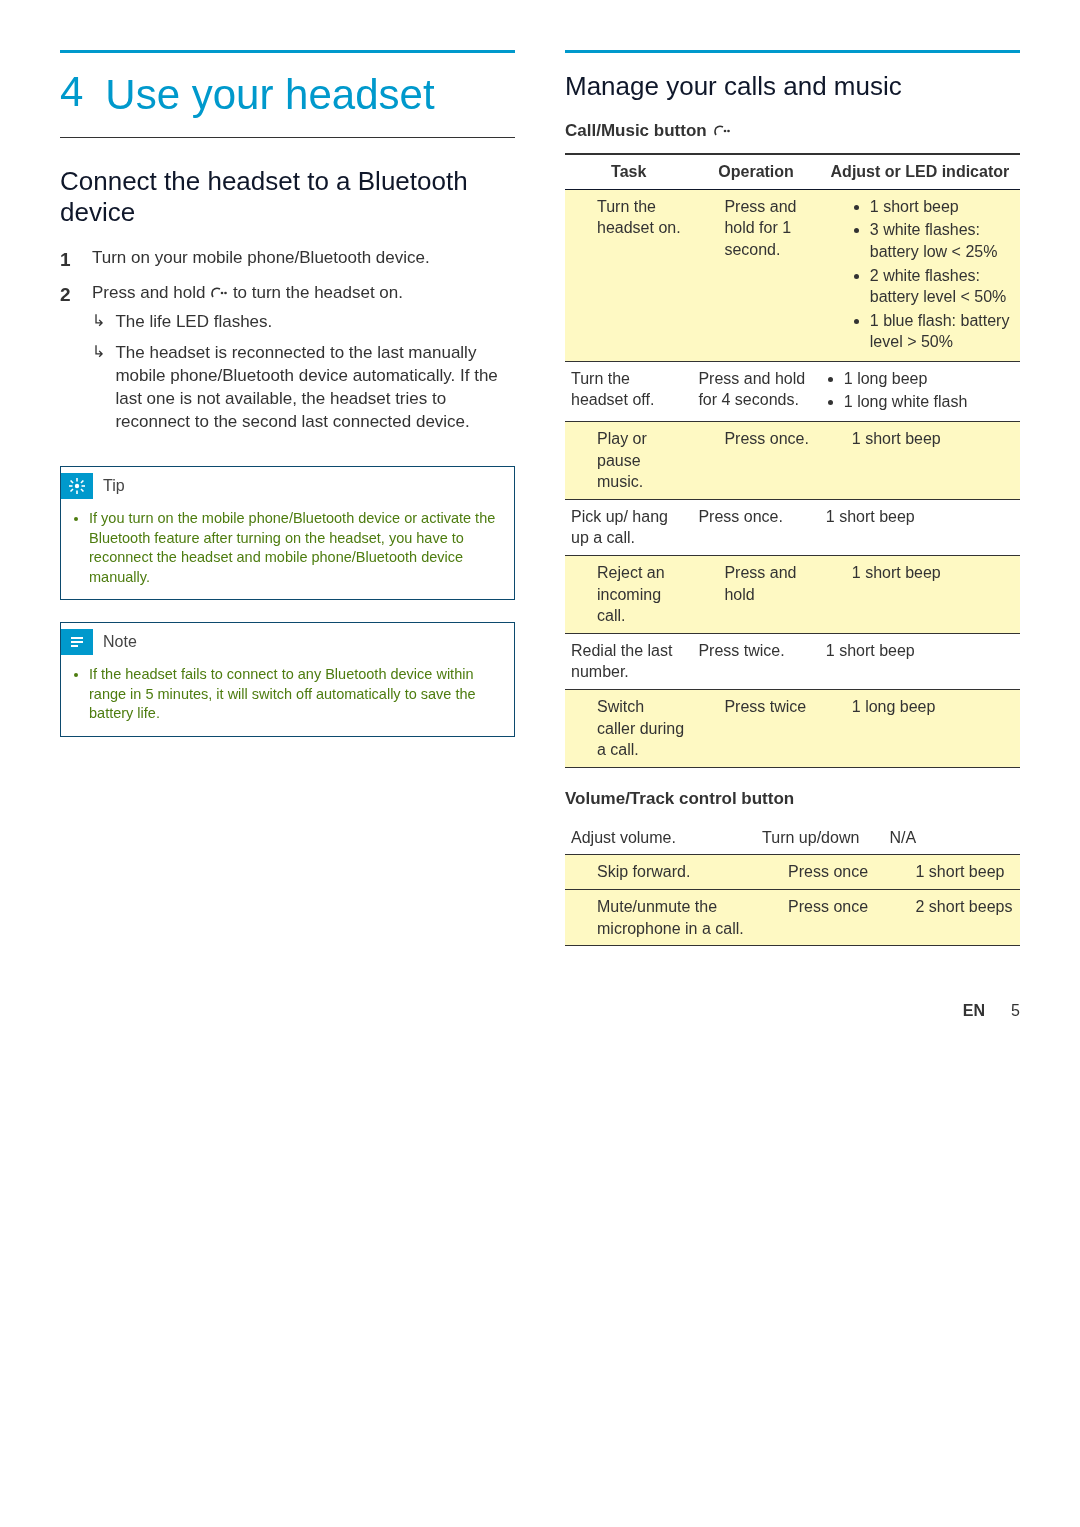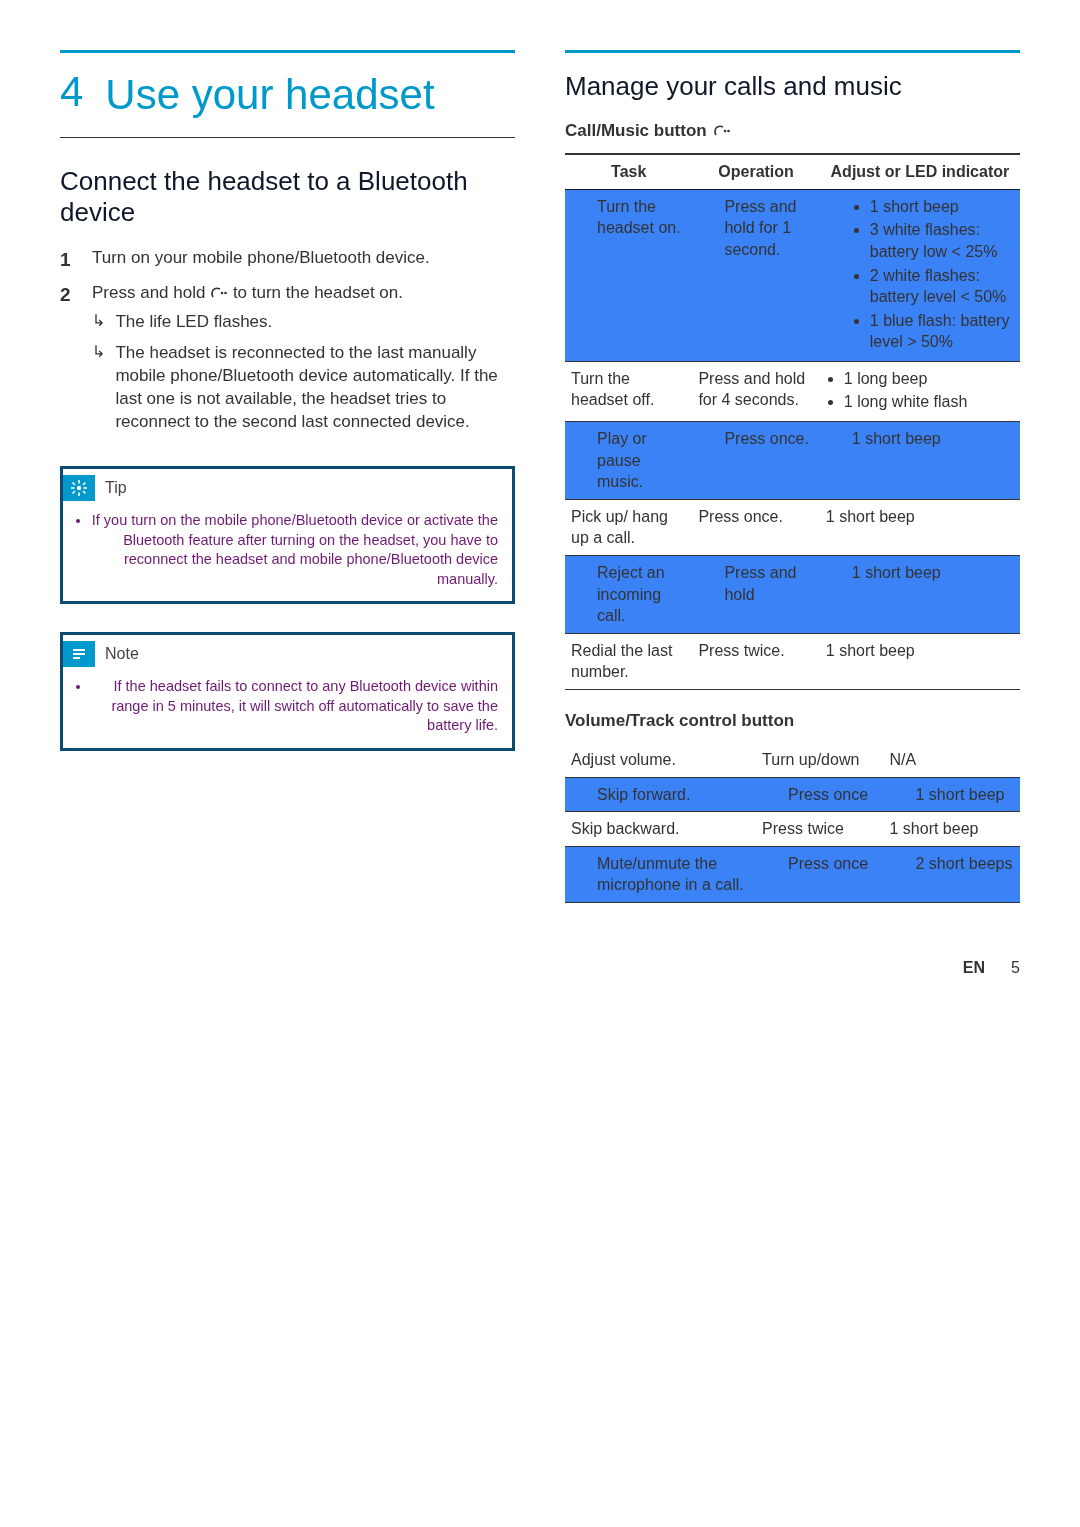--- a/index.html
+++ b/index.html
@@ -67,22 +67,22 @@
   .sub-arrows li {
     list-style: none;
     display: flex;
     gap: 10px;
     margin-bottom: 8px;
     margin-left: 0px;
   }
   .arrow-glyph { font-size: 16px; line-height: 1.3; }
   .icon-inline svg { vertical-align: -2px; }
   .callout {
-    border: 3px solid #0c4a6e;
-    margin-bottom: 28px;
+    border: 1px solid #0c4a6e;
+    margin-bottom: 22px;
   }
   .callout-header {
     display: flex;
     align-items: center;
     gap: 10px;
     padding: 6px 0 6px 0;
   }
   .callout-icon {
     width: 32px;
     height: 26px;
@@ -92,23 +92,22 @@
     justify-content: center;
   }
   .callout-label {
     font-size: 16px;
     color: #444;
   }
   .callout ul {
     list-style: disc;
     padding: 4px 14px 12px 28px;
     font-size: 14.5px;
-    color: #701a75;
+    color: #4d7c0f;
     line-height: 1.35;
-    text-align: right;
   }
   h3.subsec {
     font-size: 17px;
     font-weight: bold;
     margin: 6px 0 10px 0;
     display: flex;
     align-items: flex-start;
     gap: 6px;
   }
   table.optable {
@@ -124,21 +123,21 @@
     border-bottom: 1px solid #0f172a;
     padding: 6px 6px;
     vertical-align: top;
   }
   table.optable tbody td {
     border-bottom: 1px solid #333;
     padding: 6px 6px;
     vertical-align: top;
   }
   table.optable tbody tr.shade td {
-    background: #3b82f6;
+    background: #fef9c3;
     padding-left: 32px;
   }
   .cell-bullets { list-style: disc; padding-left: 18px; }
   .cell-bullets li { margin-bottom: 2px; }
   .footer {
     display: flex;
     justify-content: flex-end;
     gap: 26px;
     margin-top: 34px;
     font-size: 16px;
@@ -291,44 +290,44 @@
           <tr class="shade">
             <td>Reject an incoming call.</td>
             <td>Press and hold</td>
             <td>1 short beep</td>
           </tr>
           <tr>
             <td>Redial the last number.</td>
             <td>Press twice.</td>
             <td>1 short beep</td>
           </tr>
+          <tr class="shade">
+            <td>Switch caller during a call.</td>
+            <td>Press twice</td>
+            <td>1 long beep</td>
+          </tr>
         </tbody>
     </table>
 
     <h3 class="subsec">
       <span>Volume/Track control button</span>
     </h3>
 
     <table class="optable">
       <tbody id="table2-body">
           <tr>
             <td style="width: 42%;">Adjust volume.</td>
             <td style="width: 28%;">Turn up/down</td>
             <td>N/A</td>
           </tr>
           <tr class="shade">
             <td style="width: 42%;">Skip forward.</td>
             <td style="width: 28%;">Press once</td>
             <td>1 short beep</td>
           </tr>
-          <tr>
-            <td style="width: 42%;">Skip backward.</td>
-            <td style="width: 28%;">Press twice</td>
-            <td>1 short beep</td>
-          </tr>
           <tr class="shade">
             <td style="width: 42%;">Mute/unmute the microphone in a call.</td>
             <td style="width: 28%;">Press once</td>
             <td>2 short beeps</td>
           </tr>
         </tbody>
     </table>
   </div>
 </div>
 

